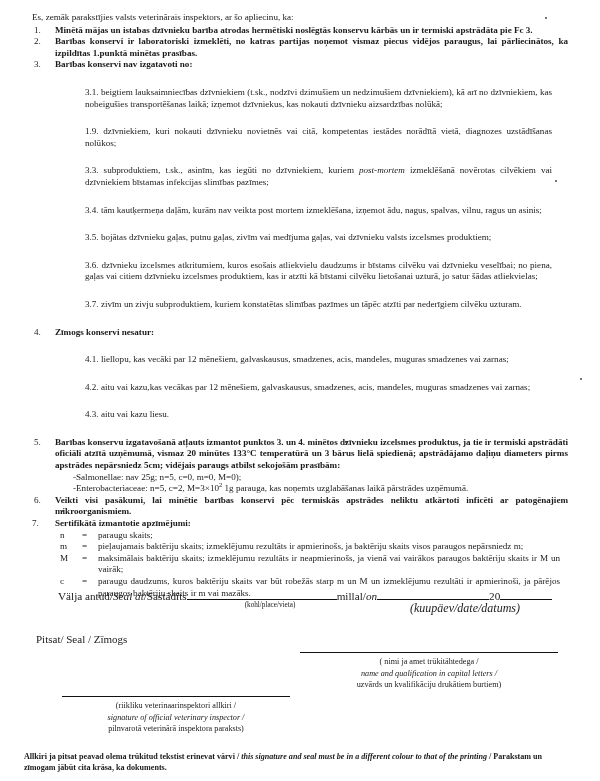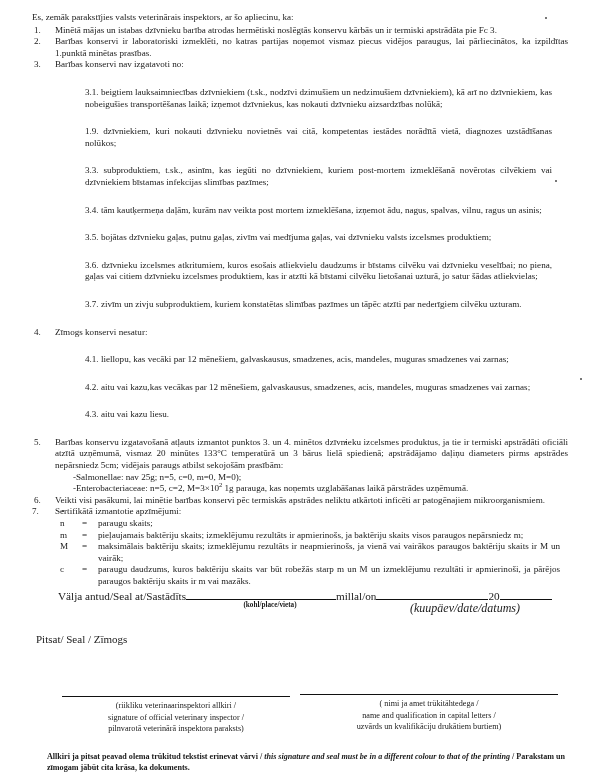--- a/index.html
+++ b/index.html
@@ -52,21 +52,21 @@
   ol.main-list > li > .num {
     position: absolute;
     left: 2px;
     top: 0;
     width: 16px;
     text-align: left;
   }
   ol.main-list > li > .num.tight {
     left: 0px;
   }
-  .li-text { display: block; }
+  .li-text { display: block; font-weight: bold; }
 
   .sub-list {
     list-style: none;
     margin: 0;
     padding: 0 0 0 14px;
   }
   .sub-list > li {
     margin: 16px;
     text-align: justify;
   }
@@ -87,21 +87,21 @@
   .defs td {
     vertical-align: top;
     padding: 0;
     font-size: 9.1px;
     line-height: 11.6px;
   }
   .defs td.sym { width: 22px; text-align: left; }
   .defs td.eq  { width: 16px; text-align: left; }
   .defs td.def { text-align: justify; }
 
-  .ital { }
+  .ital { font-style: italic; }
   sup { font-size: 6.6px; vertical-align: super; line-height: 0; }
 
   
   .done-row {
     position: absolute;
     left: 58px;
     top: 588px;
     width: 510px;
     font-size: 11.2px;
     white-space: nowrap;
@@ -117,21 +117,20 @@
   .rule.date  { width: 112px; }
   .rule.year  { width: 52px; }
 
   .caption-place {
     position: absolute;
     left: 210px;
     top: 601px;
     font-size: 7.2px;
     width: 120px;
     text-align: center;
-    font-weight: bold;
   }
   .caption-date {
     position: absolute;
     left: 400px;
     top: 601px;
     font-size: 12px;
     width: 130px;
     text-align: center;
     font-style: italic;
   }
@@ -146,38 +145,38 @@
   
   .sig-left {
     position: absolute;
     left: 62px;
     top: 696px;
     width: 228px;
   }
   .sig-right {
     position: absolute;
     left: 300px;
-    top: 694px;
+    top: 652px;
     width: 258px;
   }
   .sig-rule {
     border-top: 1.5px solid #111;
     width: 100%;
     height: 0;
     margin-bottom: 3px;
   }
   .sig-lines {
     text-align: center;
     font-size: 8.2px;
     line-height: 11.5px;
   }
 
   .footnote {
     position: absolute;
-    left: 47px;
+    left: 24px;
     top: 752px;
     width: 536px;
     font-size: 8.1px;
     line-height: 10.6px;
     font-weight: bold;
     text-align: left;
   }
   .footnote .i { font-style: italic; }
   .footnote .n { font-style: normal; }
 

